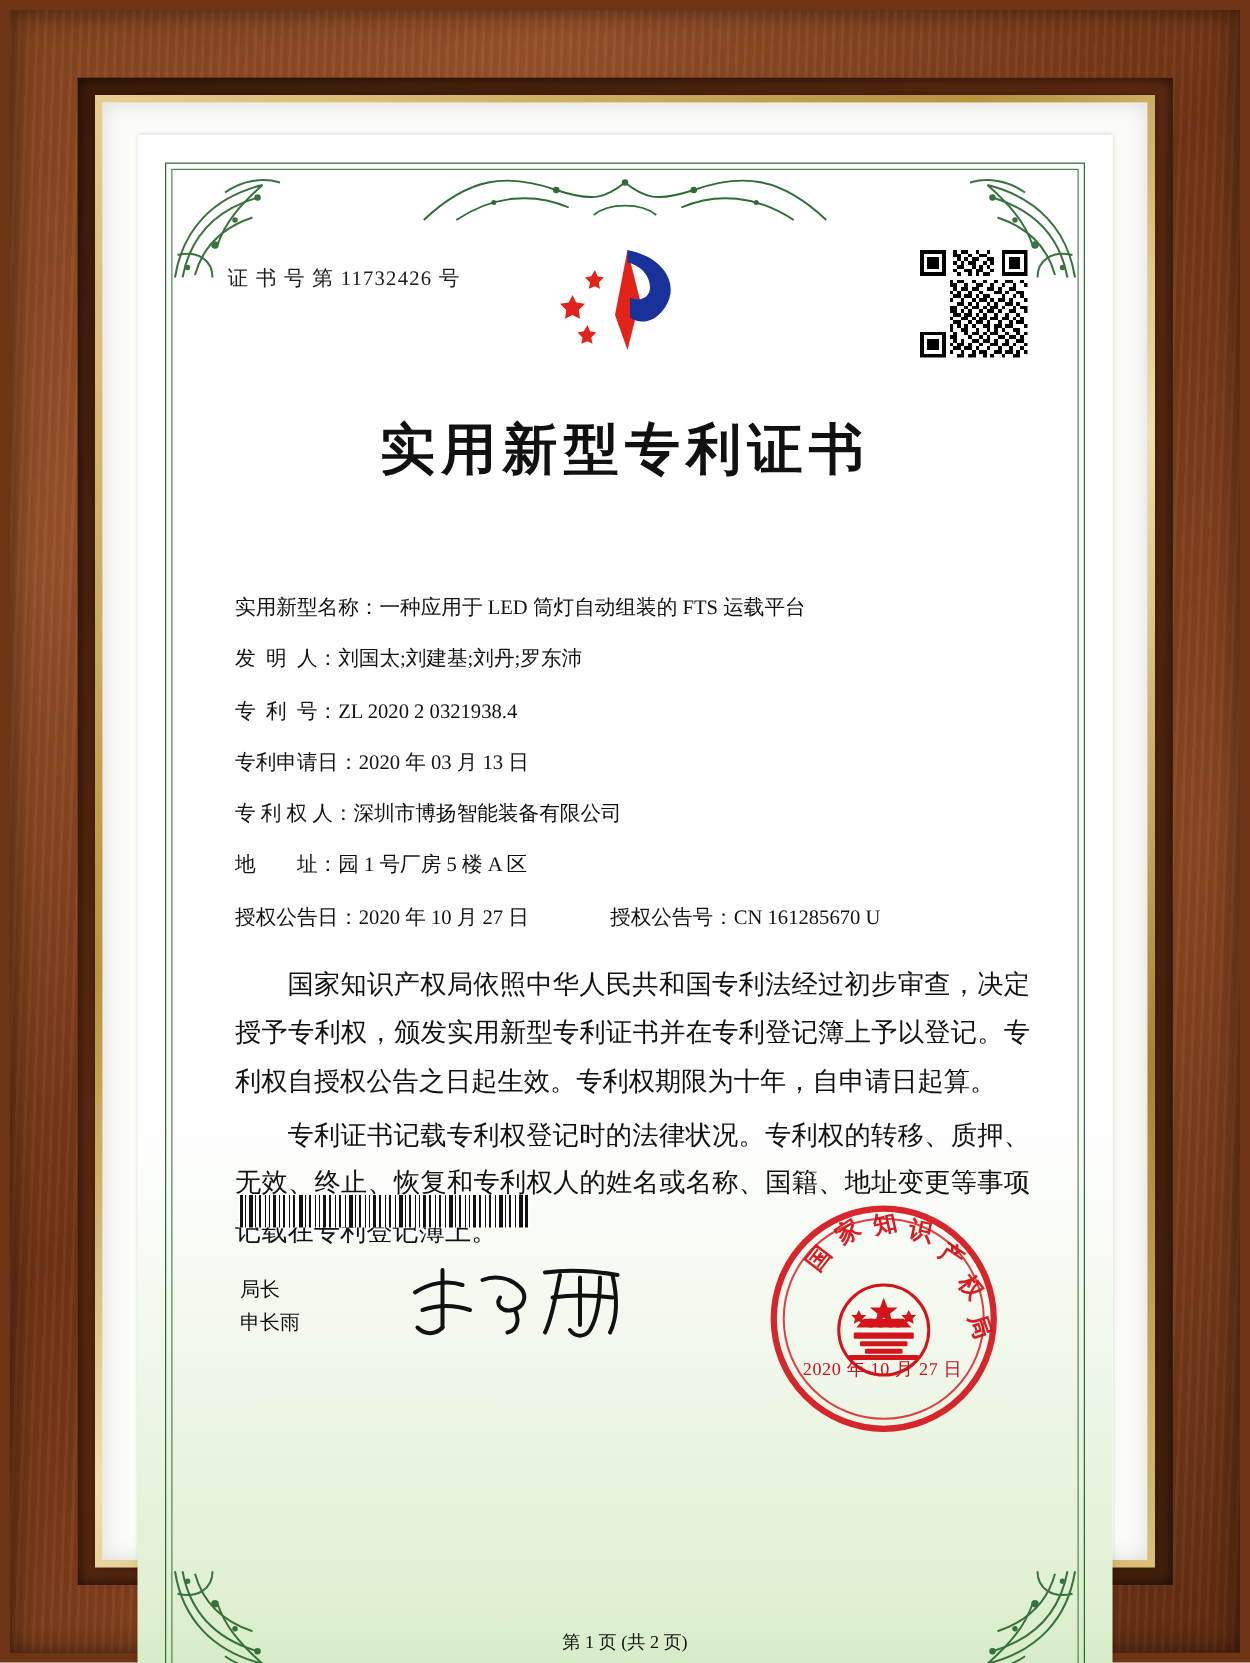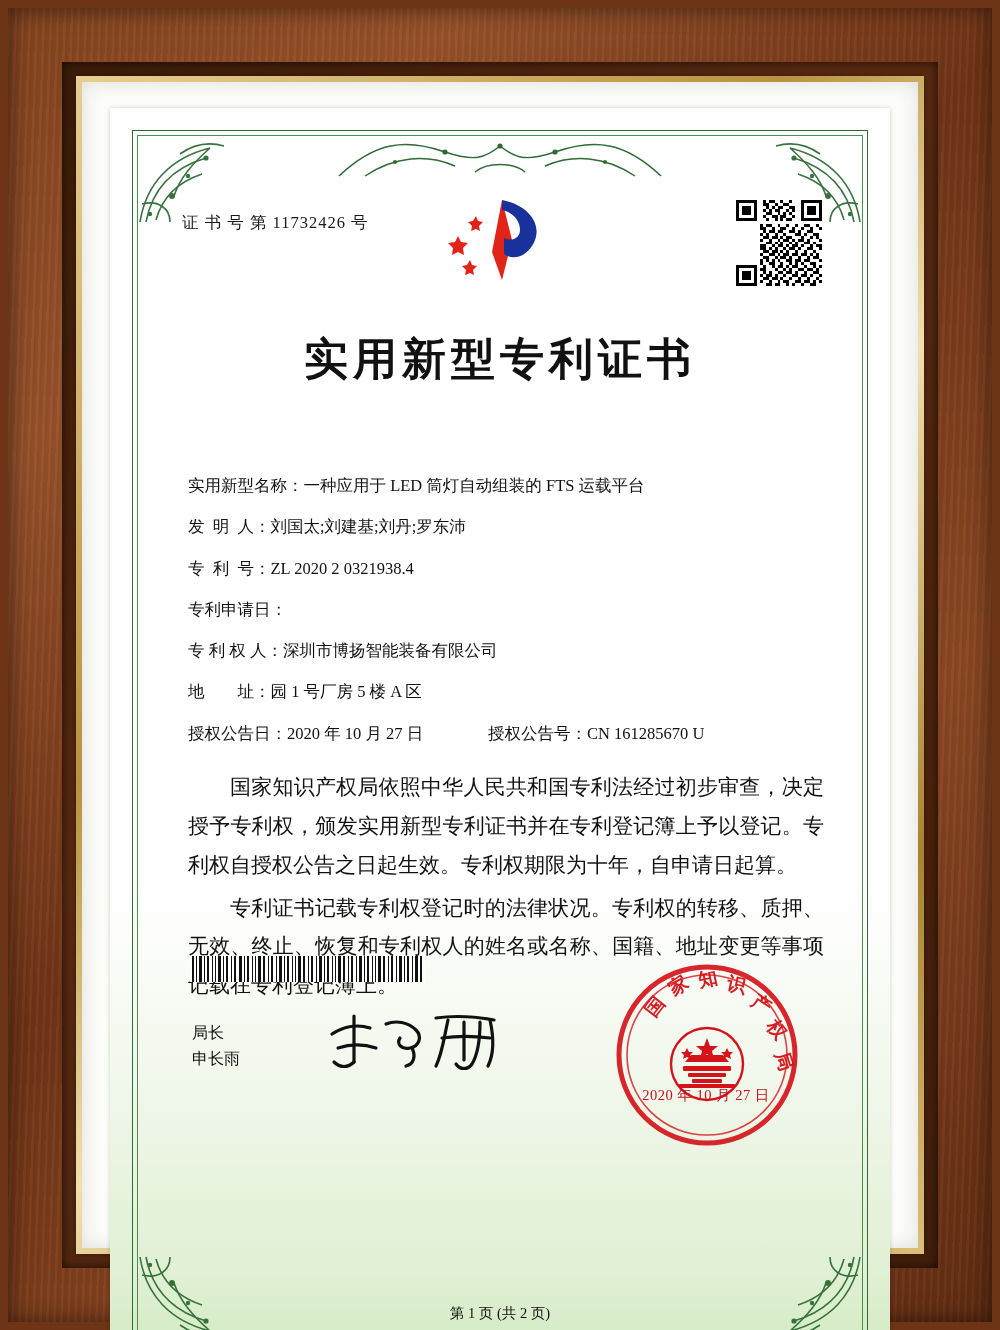--- a/index.html
+++ b/index.html
@@ -240,20 +240,21 @@
       <div class="f-row">
         <span class="f-label">发  明  人：</span>
         <span class="f-value">刘国太;刘建基;刘丹;罗东沛</span>
       </div>
       <div class="f-row">
         <span class="f-label">专  利  号：</span>
         <span class="f-value">ZL 2020 2 0321938.4</span>
       </div>
       <div class="f-row">
         <span class="f-label">专利申请日：</span>
+        <span class="f-value">2020 年 03 月 13 日</span>
       </div>
       <div class="f-row">
         <span class="f-label">专 利 权 人：</span>
         <span class="f-value">深圳市博扬智能装备有限公司</span>
       </div>
       <div class="f-row">
         <span class="f-label">地        址：</span>
         <span class="f-value">
           <span class="sub">园 1 号厂房 5 楼 A 区</span>
         </span>

